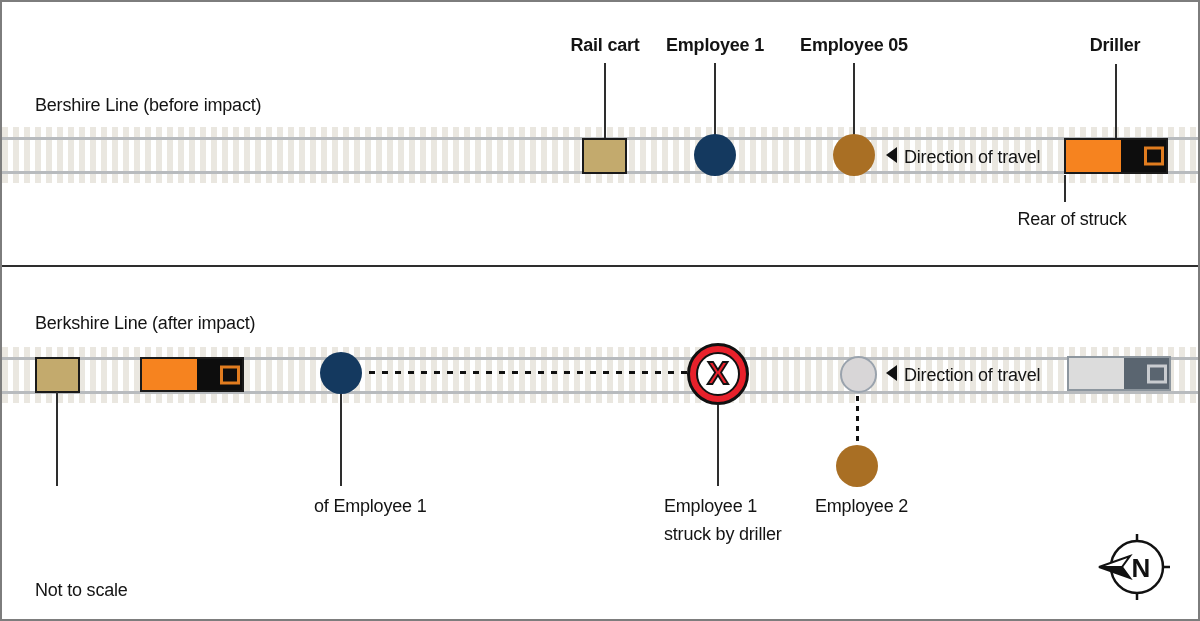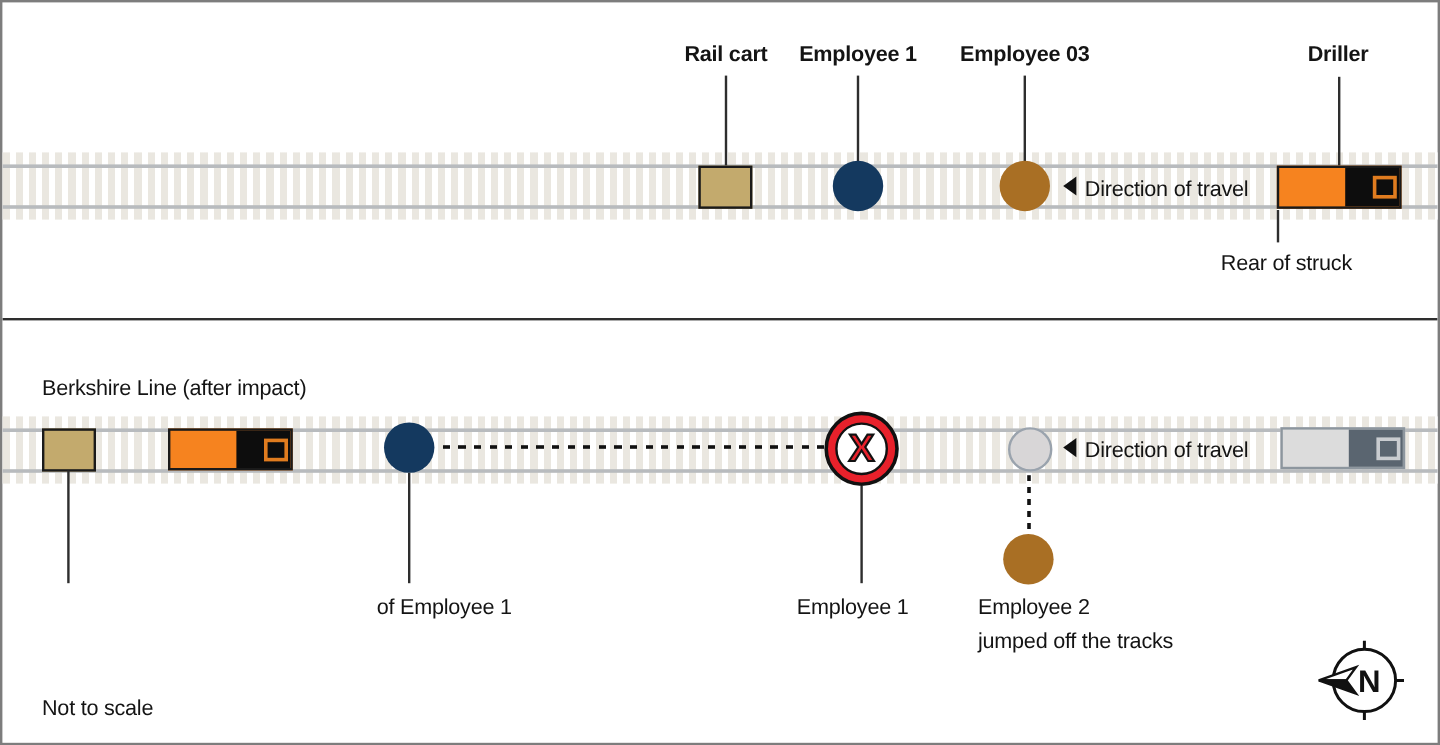--- a/index.html
+++ b/index.html
@@ -39,29 +39,30 @@
   .xmark .inner{width:44px;height:44px;border-radius:50%;background:#fff;border:2px solid #111;
     box-sizing:border-box;display:flex;align-items:center;justify-content:center;}
   .xmark .glyph{font-size:32px;font-weight:800;color:#e8212b;-webkit-text-stroke:1.8px #111;line-height:1;transform:translateY(-1px);}
   .compass{position:absolute;}
 </style>
 </head>
 <body>
 
 <div class="stage">
 
+  <div class="section-label" style="left:33px;top:93px">Bershire Line (before impact)</div>
 
   <div class="track" style="top:125px">
     <div class="rail a"></div>
     <div class="rail b"></div>
   </div>
 
   <div class="obj-label" style="left:603px;top:33px">Rail cart</div>
   <div class="obj-label" style="left:713px;top:33px">Employee 1</div>
-  <div class="obj-label" style="left:852px;top:33px">Employee 03</div>
+  <div class="obj-label" style="left:852px;top:33px">Employee 05</div>
   <div class="obj-label" style="left:1113px;top:33px">Driller</div>
 
   <div class="leader" style="left:602px;top:61px;height:75px"></div>
   <div class="leader" style="left:712px;top:61px;height:72px"></div>
   <div class="leader" style="left:851px;top:61px;height:72px"></div>
   <div class="leader" style="left:1113px;top:62px;height:74px"></div>
 
   <div class="cart" style="left:580px;top:136px"></div>
   <div class="person navy" style="left:692px;top:132px"></div>
   <div class="person ochre" style="left:831px;top:132px"></div>
@@ -126,24 +127,24 @@
   <div class="leader" style="left:338px;top:392px;height:92px"></div>
   <div class="leader" style="left:715px;top:403px;height:81px"></div>
 
   <div class="annot" style="left:33px;top:490px">
   </div>
   <div class="annot" style="left:312px;top:490px">
     <div>of Employee 1</div>
   </div>
   <div class="annot" style="left:662px;top:490px">
     <div>Employee 1</div>
+    <div>struck by driller</div>
   </div>
   <div class="annot" style="left:813px;top:490px">
     <div>Employee 2</div>
-    <div>jumped off the tracks</div>
   </div>
 
   <div class="annot" style="left:33px;top:574px">Not to scale</div>
 
   <svg class="compass" style="left:1093px;top:525px" width="80" height="80" viewBox="0 0 80 80">
     <line x1="42" y1="7" x2="42" y2="14" stroke="#111" stroke-width="2.5"></line>
     <line x1="42" y1="66" x2="42" y2="73" stroke="#111" stroke-width="2.5"></line>
     <line x1="68" y1="40" x2="75" y2="40" stroke="#111" stroke-width="2.5"></line>
     <circle cx="42" cy="40" r="26" fill="#fff" stroke="#111" stroke-width="2.5"></circle>
     <polygon points="4,40 35,29 27,40" fill="#fff" stroke="#111" stroke-width="2"></polygon>

